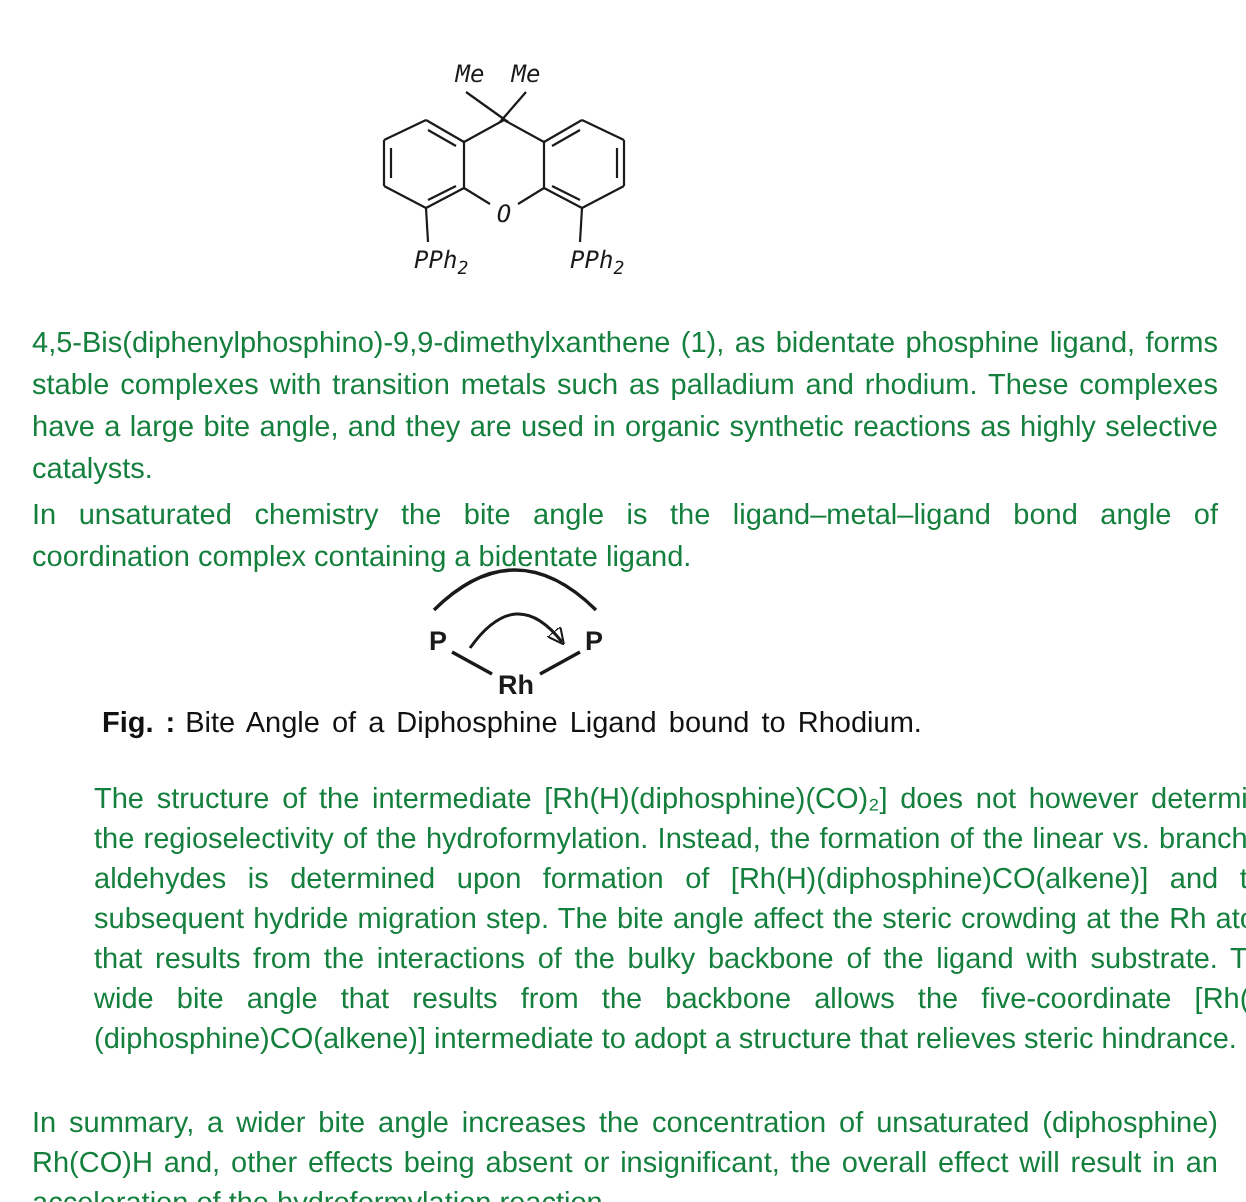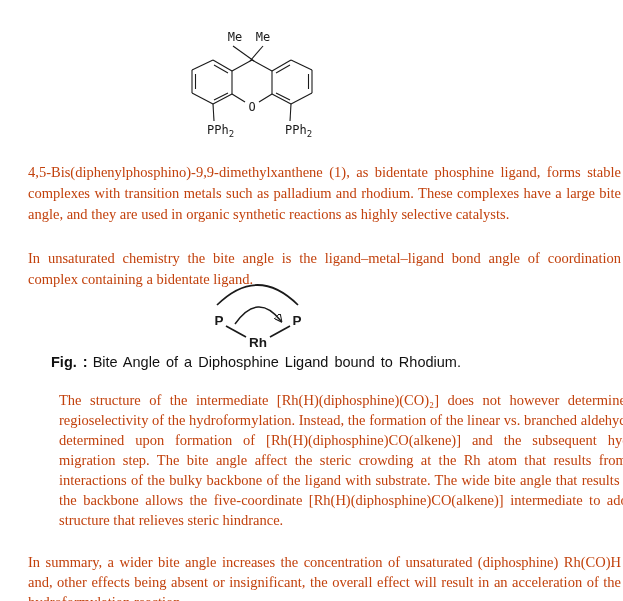--- a/index.html
+++ b/index.html
@@ -6,32 +6,31 @@
   body{
     width:623px;height:601px;
     background:#ffffff;
     position:relative;
     font-family:"Liberation Sans",sans-serif;
     color:#111111;
     overflow:hidden;
   }
   .para{
     position:absolute;
-    left:28px;
+    left:16px;
     width:593px;
     font-size:14.5px;
     text-align:justify;
-    color:#c2410c;
-    font-family:Liberation Serif, serif;
+    color:#15803d;
   }
   #para1{top:147px;line-height:21px;}
   #para2{top:233px;line-height:21px;}
   #para3{top:375px;line-height:20px;margin-left:31px;}
   #para4{top:537px;line-height:20px;}
-  #structure-wrap{position:absolute;left:183px;top:27px;width:142px;height:118px;}
+  #structure-wrap{position:absolute;left:183px;top:27px;width:142px;height:118px;font-style:italic;}
   #figure-wrap{position:absolute;left:198px;top:278px;width:122px;height:74px;}
   #caption{
     position:absolute;left:15px;top:352px;width:593px;
     font-size:14.5px;line-height:20px;
     padding-left:36px;box-sizing:border-box;
     word-spacing:2px;
   }
   #caption .cap-label{font-weight:bold;margin-right:5px;}
   svg{display:block;}
   svg line, svg path, svg polyline{stroke:#1a1a1a;fill:none;}

